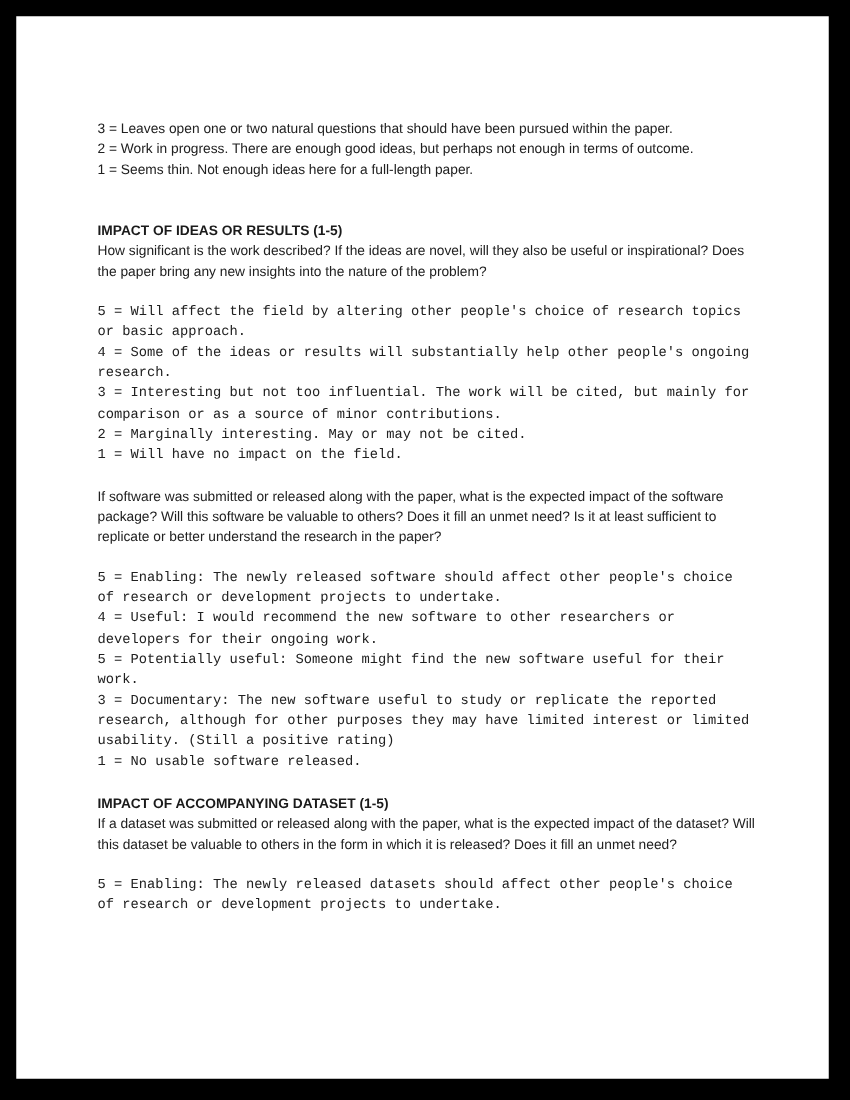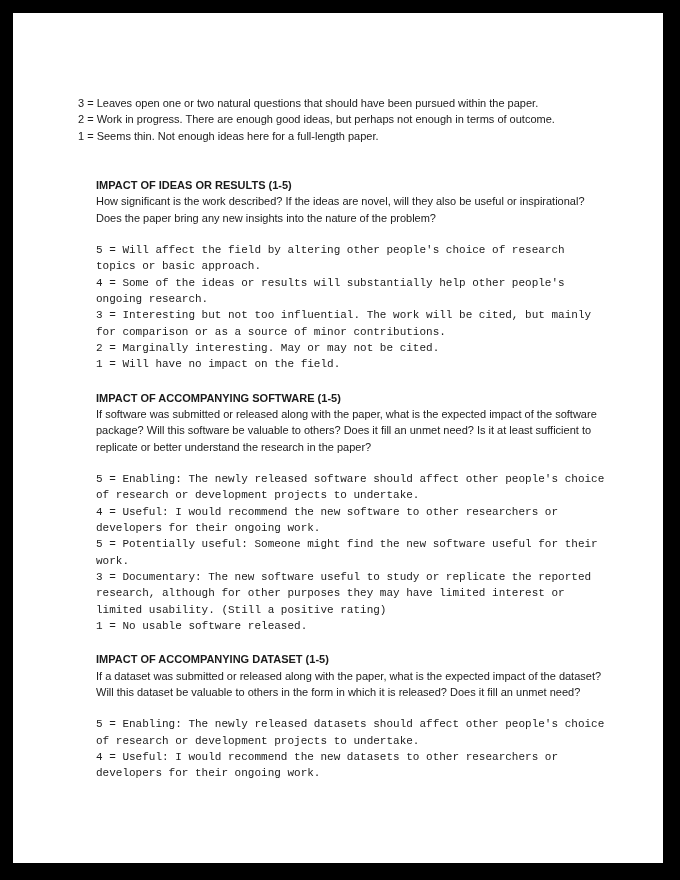--- a/index.html
+++ b/index.html
@@ -26,21 +26,21 @@
     font-family: "Liberation Sans", "DejaVu Sans", sans-serif;
     font-size: 11px;
     line-height: 16.33px;
     color: #202020;
     -webkit-font-smoothing: antialiased;
   }
   .content p {
     margin: 0;
     padding: 0;
   }
-  .section { margin-top: 17px; margin-left: 18px; }
+  .section { margin-top: 17px; }
   .section.first { margin-top: 33px; }
   .section-heading {
     font-size: 11px;
     line-height: 16.33px;
     font-weight: bold;
     margin: 0 0 4px 0;
     padding: 0;
     color: #1a1a1a;
   }
   .scale-items { margin-top: 16px; font-family: Liberation Mono, monospace; }
@@ -63,34 +63,32 @@
       <div class="scale-items">
         <p>5 = Will affect the field by altering other people's choice of research topics or basic approach.</p>
         <p>4 = Some of the ideas or results will substantially help other people's ongoing research.</p>
         <p>3 = Interesting but not too influential. The work will be cited, but mainly for comparison or as a source of minor contributions.</p>
         <p>2 = Marginally interesting. May or may not be cited.</p>
         <p>1 = Will have no impact on the field.</p>
       </div>
     </div>
 
     <div class="section">
-      <p class="section-heading">IMPACT OF ACCOMPANYING SOFTWARE (1-5)</p>
       <p class="section-description">If software was submitted or released along with the paper, what is the expected impact of the software package? Will this software be valuable to others? Does it fill an unmet need? Is it at least sufficient to replicate or better understand the research in the paper?</p>
       <div class="scale-items">
         <p>5 = Enabling: The newly released software should affect other people's choice of research or development projects to undertake.</p>
         <p>4 = Useful: I would recommend the new software to other researchers or developers for their ongoing work.</p>
         <p>5 = Potentially useful: Someone might find the new software useful for their work.</p>
         <p>3 = Documentary: The new software useful to study or replicate the reported research, although for other purposes they may have limited interest or limited usability. (Still a positive rating)</p>
         <p>1 = No usable software released.</p>
       </div>
     </div>
 
     <div class="section">
       <p class="section-heading">IMPACT OF ACCOMPANYING DATASET (1-5)</p>
       <p class="section-description">If a dataset was submitted or released along with the paper, what is the expected impact of the dataset? Will this dataset be valuable to others in the form in which it is released? Does it fill an unmet need?</p>
       <div class="scale-items">
         <p>5 = Enabling: The newly released datasets should affect other people's choice of research or development projects to undertake.</p>
-        <p>4 = Useful: I would recommend the new datasets to other researchers or developers for their ongoing work.</p>
       </div>
     </div>
 
   </div>
 </div>
 
 </body></html>

